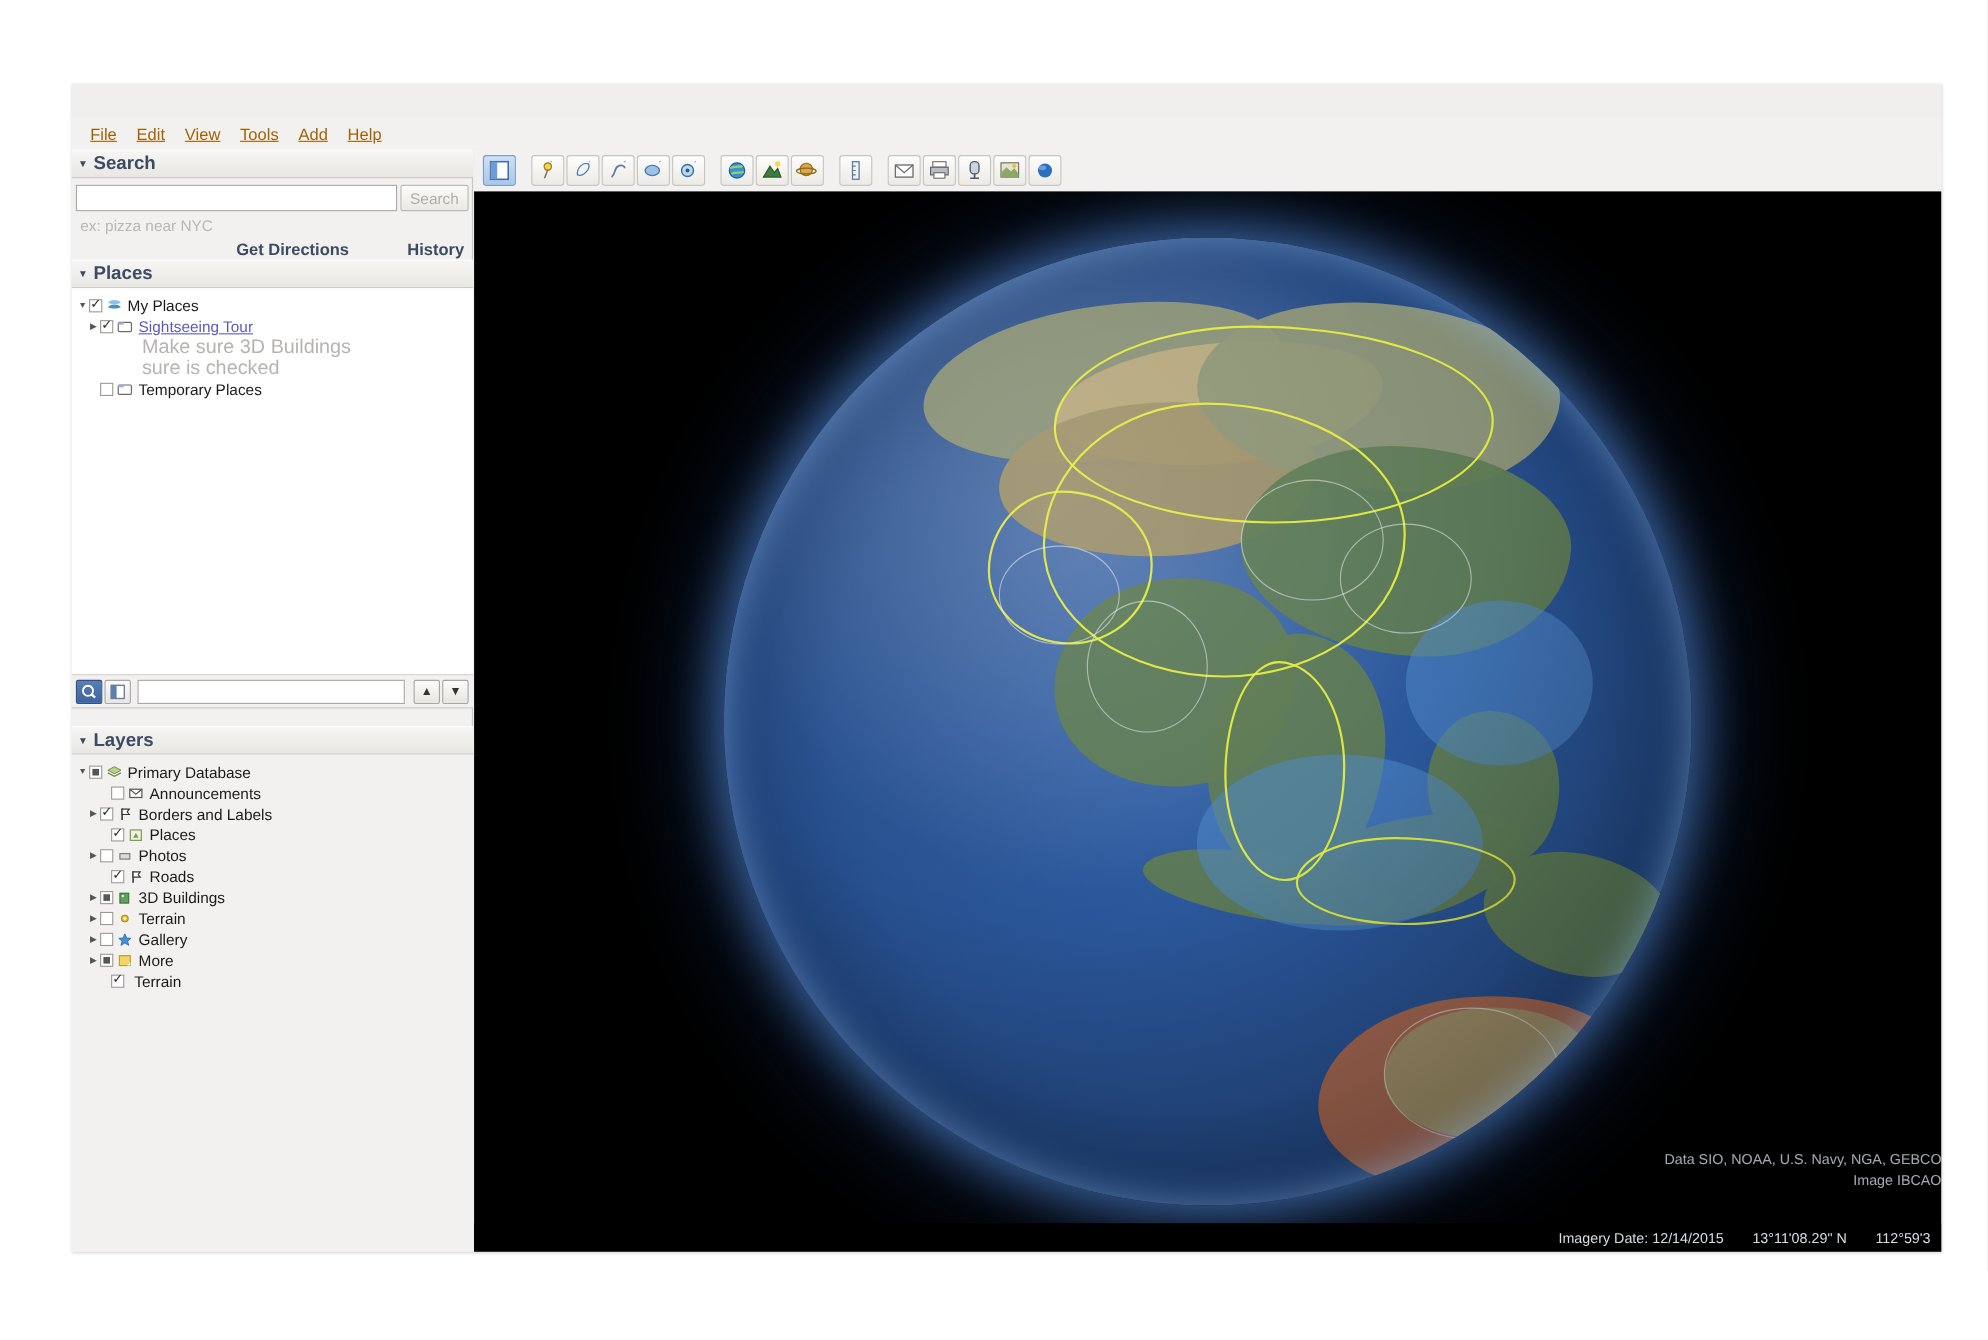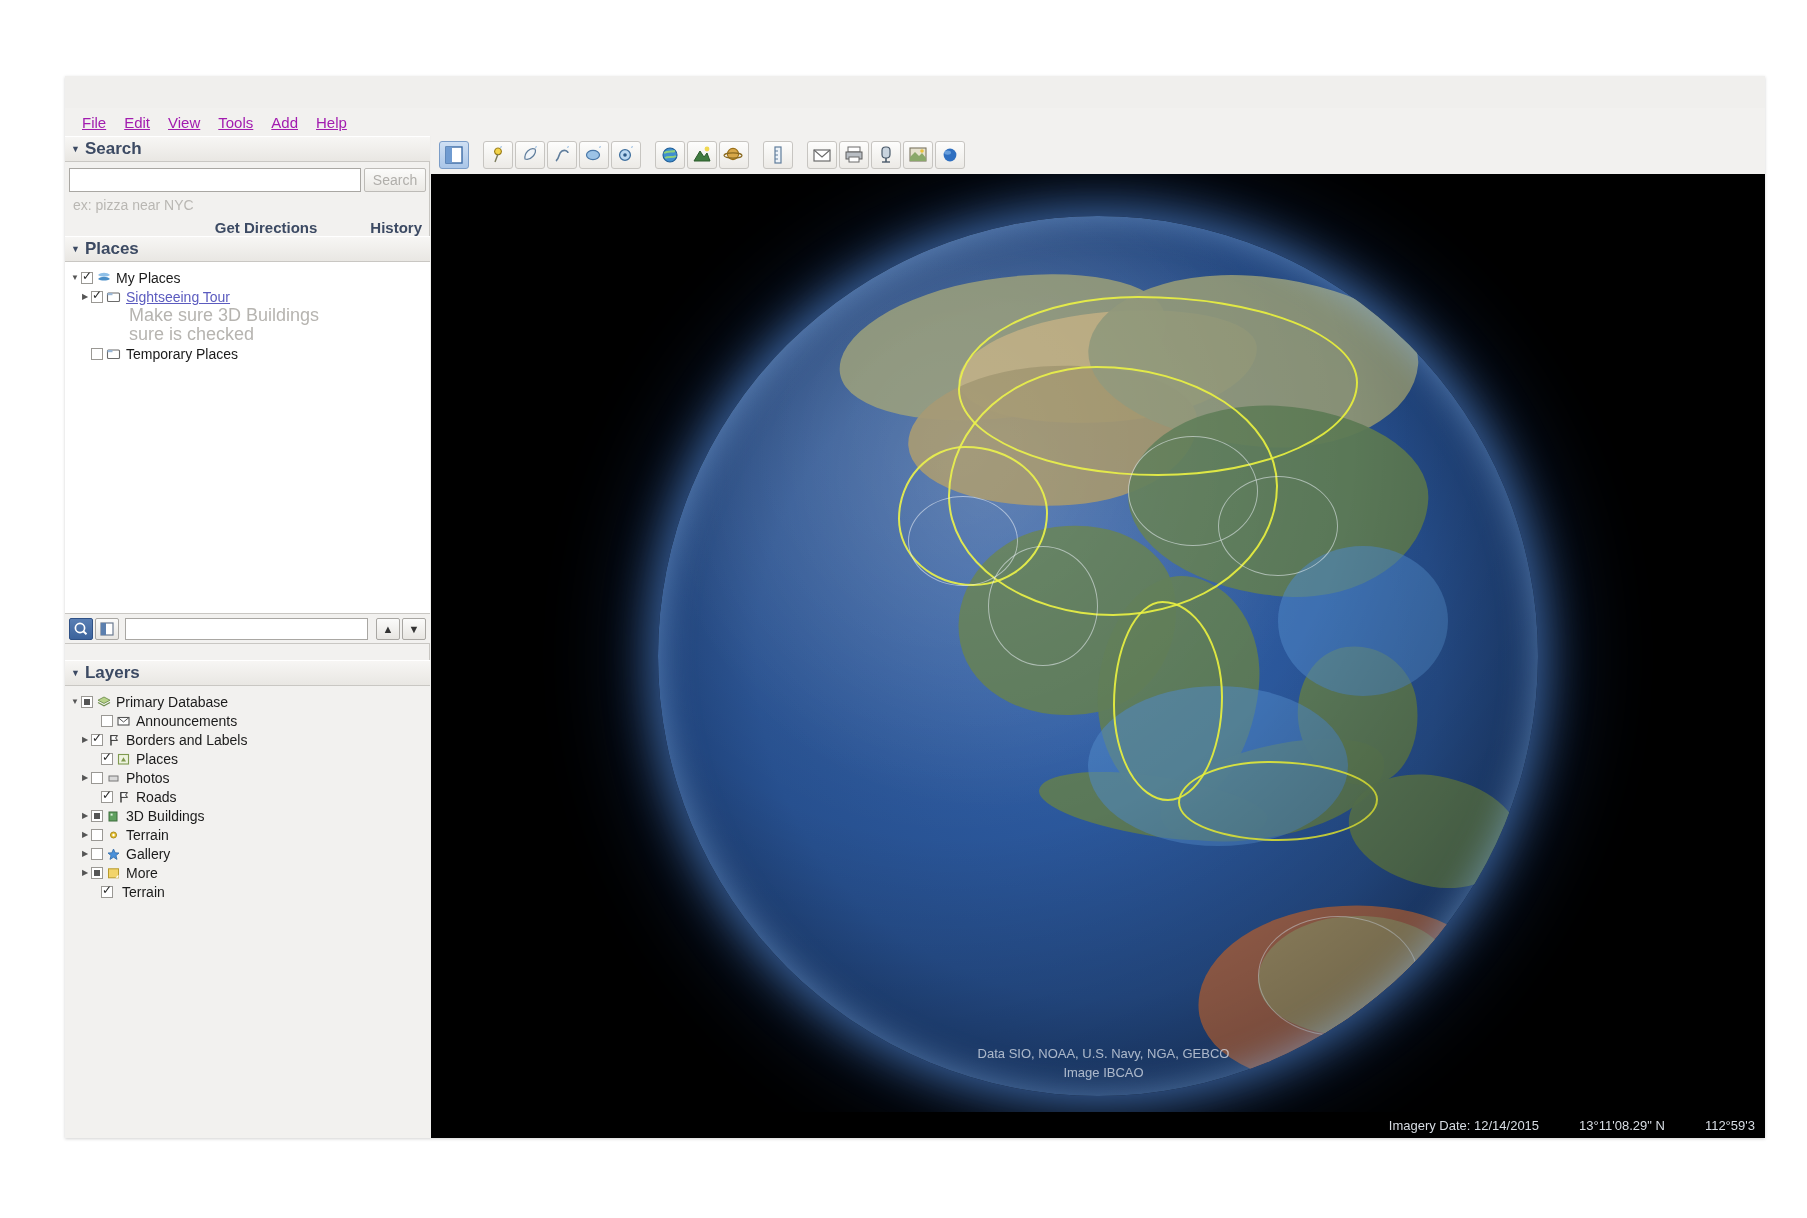--- a/index.html
+++ b/index.html
@@ -33,21 +33,21 @@
   #title-bar .app-title {
     font-size: 17px; color: #8b8b8b; letter-spacing: .1px;
   }
 
   
   #menu-bar {
     position: absolute; left: 0; top: 32px;
     width: 100%; height: 28px;
     background: #f2f1ef;
     display: flex; align-items: center; padding-left: 8px;
-    font-size: 15px; color: #a21caf;
+    font-size: 15px; color: #a16207;
   }
   #menu-bar .menu-item { padding: 2px 9px; cursor: default; }
   #menu-bar .menu-item u { text-decoration: underline; }
 
   
   #sidebar {
     position: absolute; left: 0; top: 60px;
     width: 365px; height: 1002px;
     background: #f2f1ef;
     border-right: 1px solid #c8c6c2;
@@ -226,27 +226,27 @@
   }
   .border-white {
     position: absolute; border: 1px solid rgba(235,240,245,0.55); background: transparent;
     border-radius: 50%;
   }
   .shelf {
     position: absolute; background: #4f86c6; border-radius: 50%; opacity: .55;
   }
   #attribution {
     position: absolute; left: 11px; right: 0; bottom: 56px;
-    text-align: center; font-size: 13px; color: rgba(226,232,240,0.72);
+    text-align: right; font-size: 13px; color: rgba(226,232,240,0.72);
     line-height: 19px; pointer-events: none;
   }
   #status-bar {
     position: absolute; left: 0; right: 0; bottom: 0; height: 26px;
     display: flex; align-items: center; justify-content: flex-end;
-    gap: 40px; padding-right: 10px;
+    gap: 26px; padding-right: 10px;
     font-size: 13px; color: #d8dde4; background: #000; padding-left: 14px;
   }
 </style>
 </head>
 <body>
 
 <div id="page">
   <div id="app-window">
 
 

